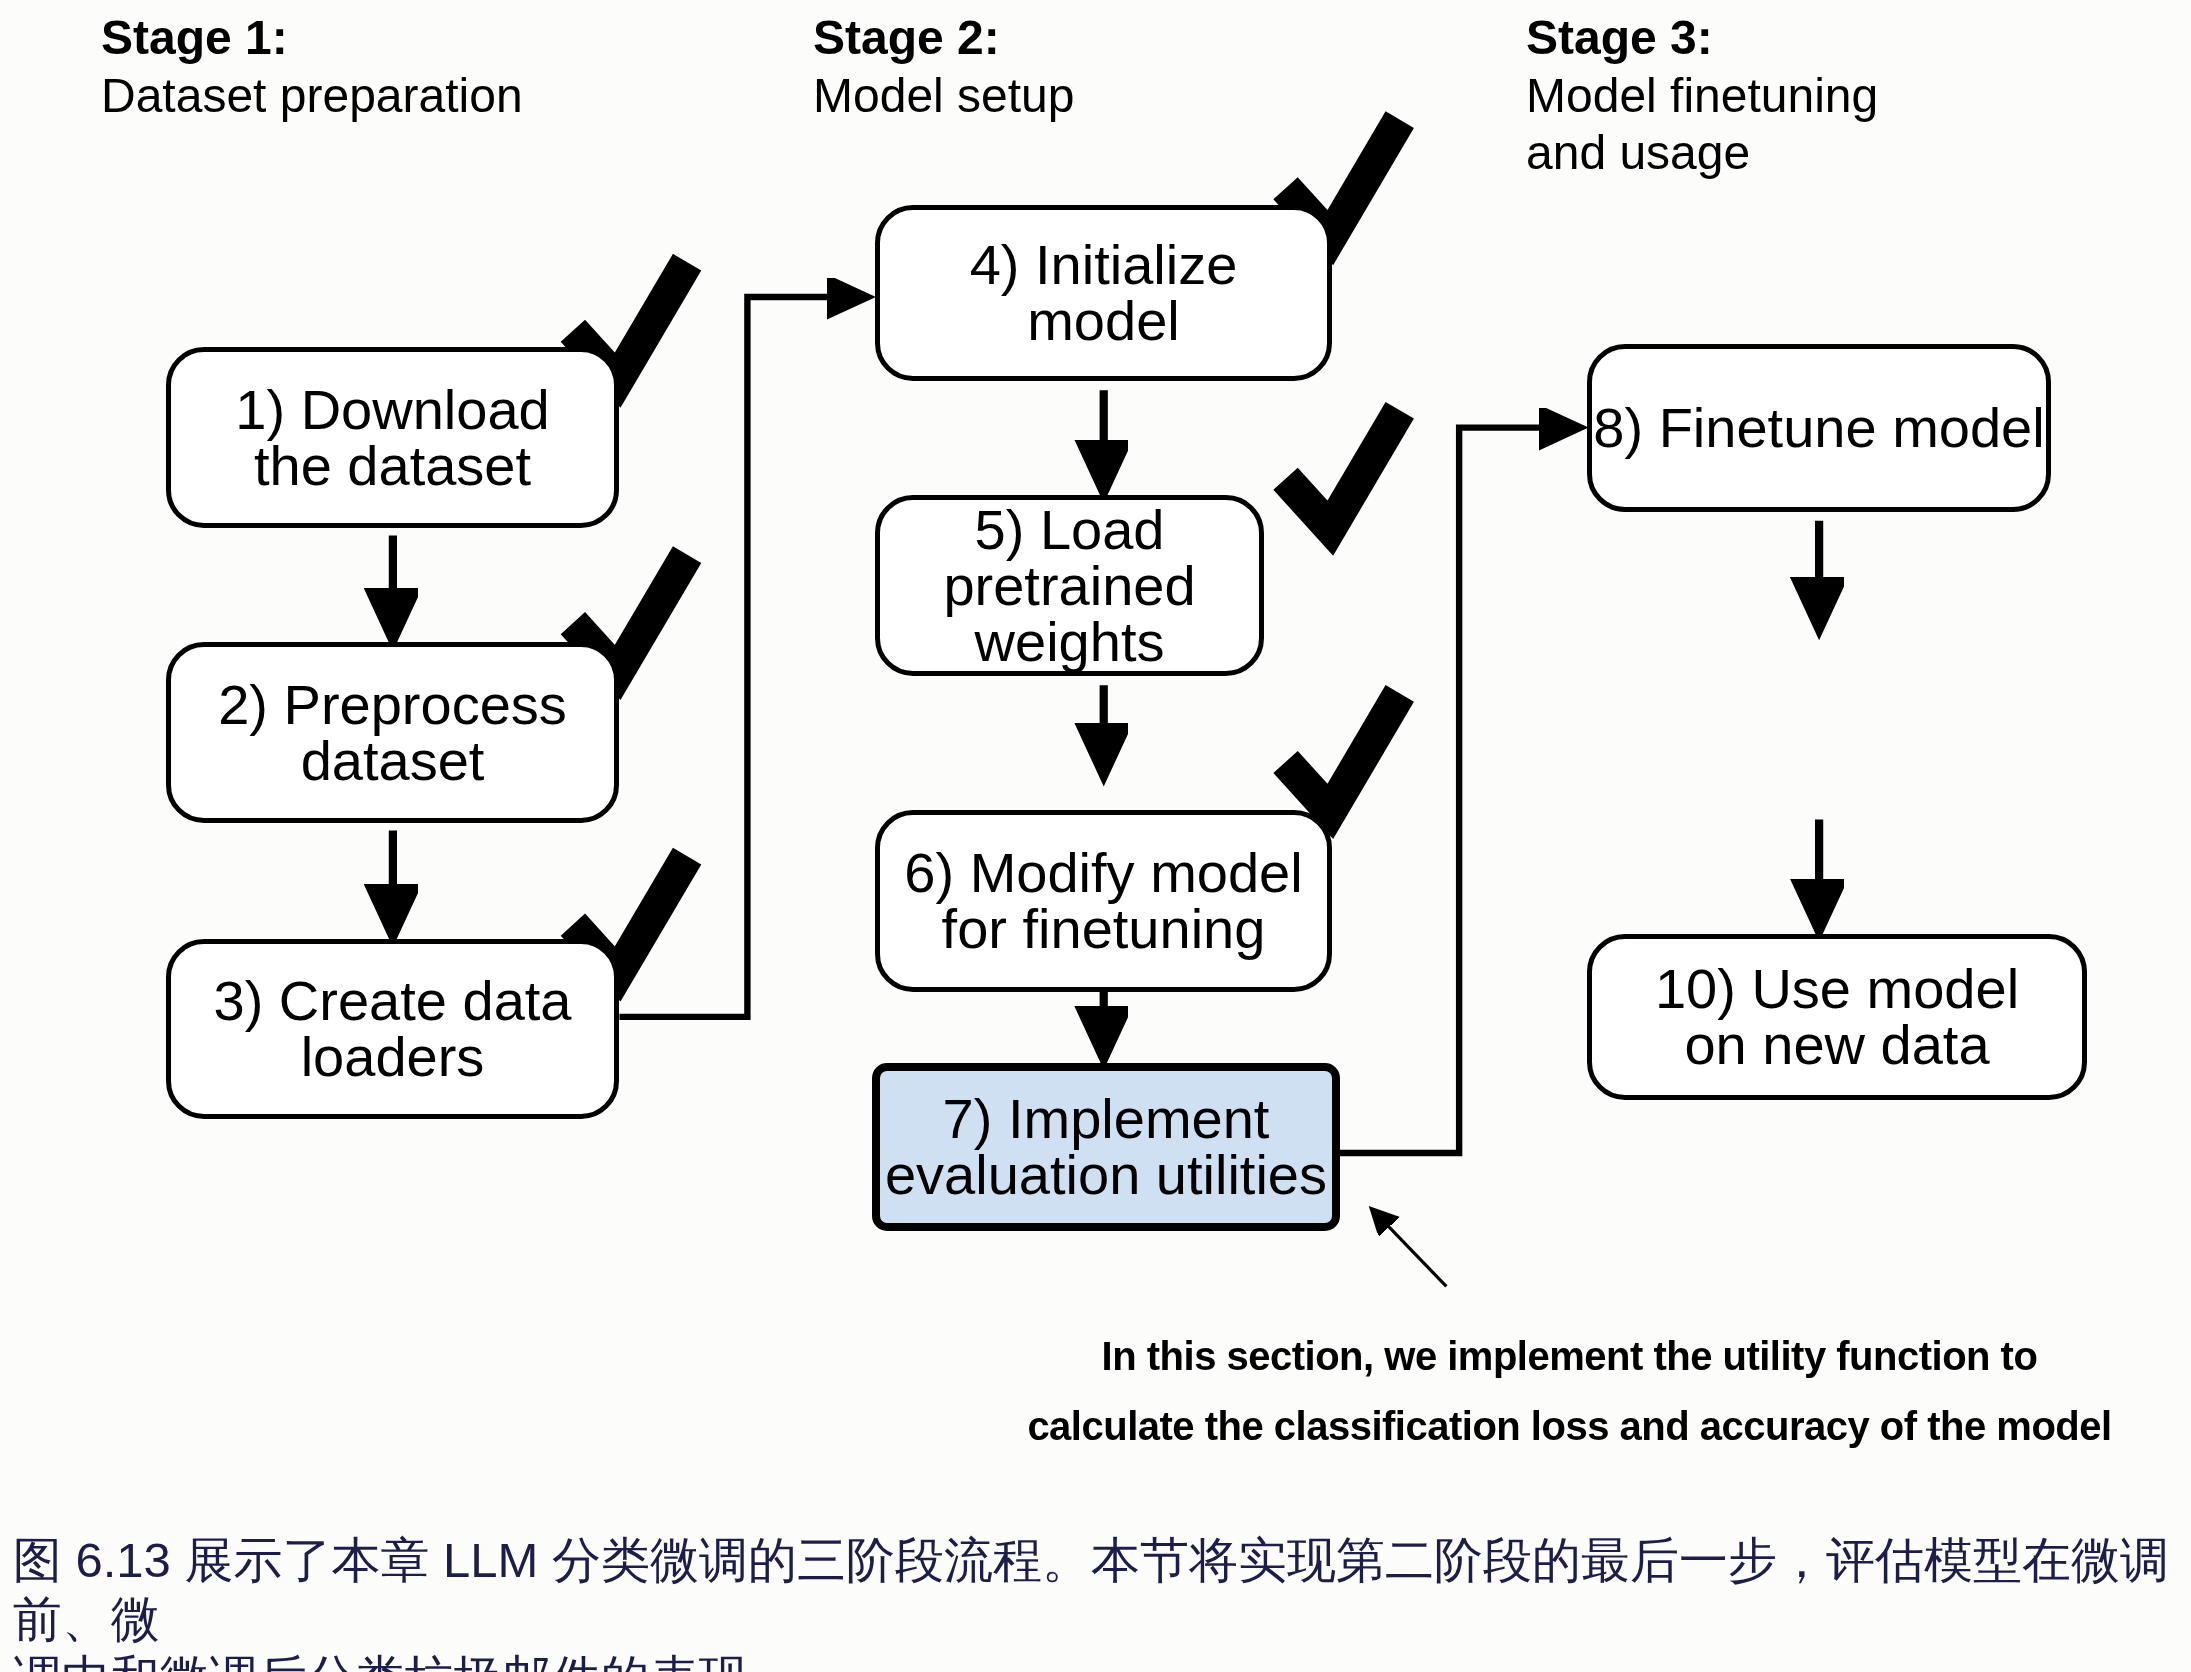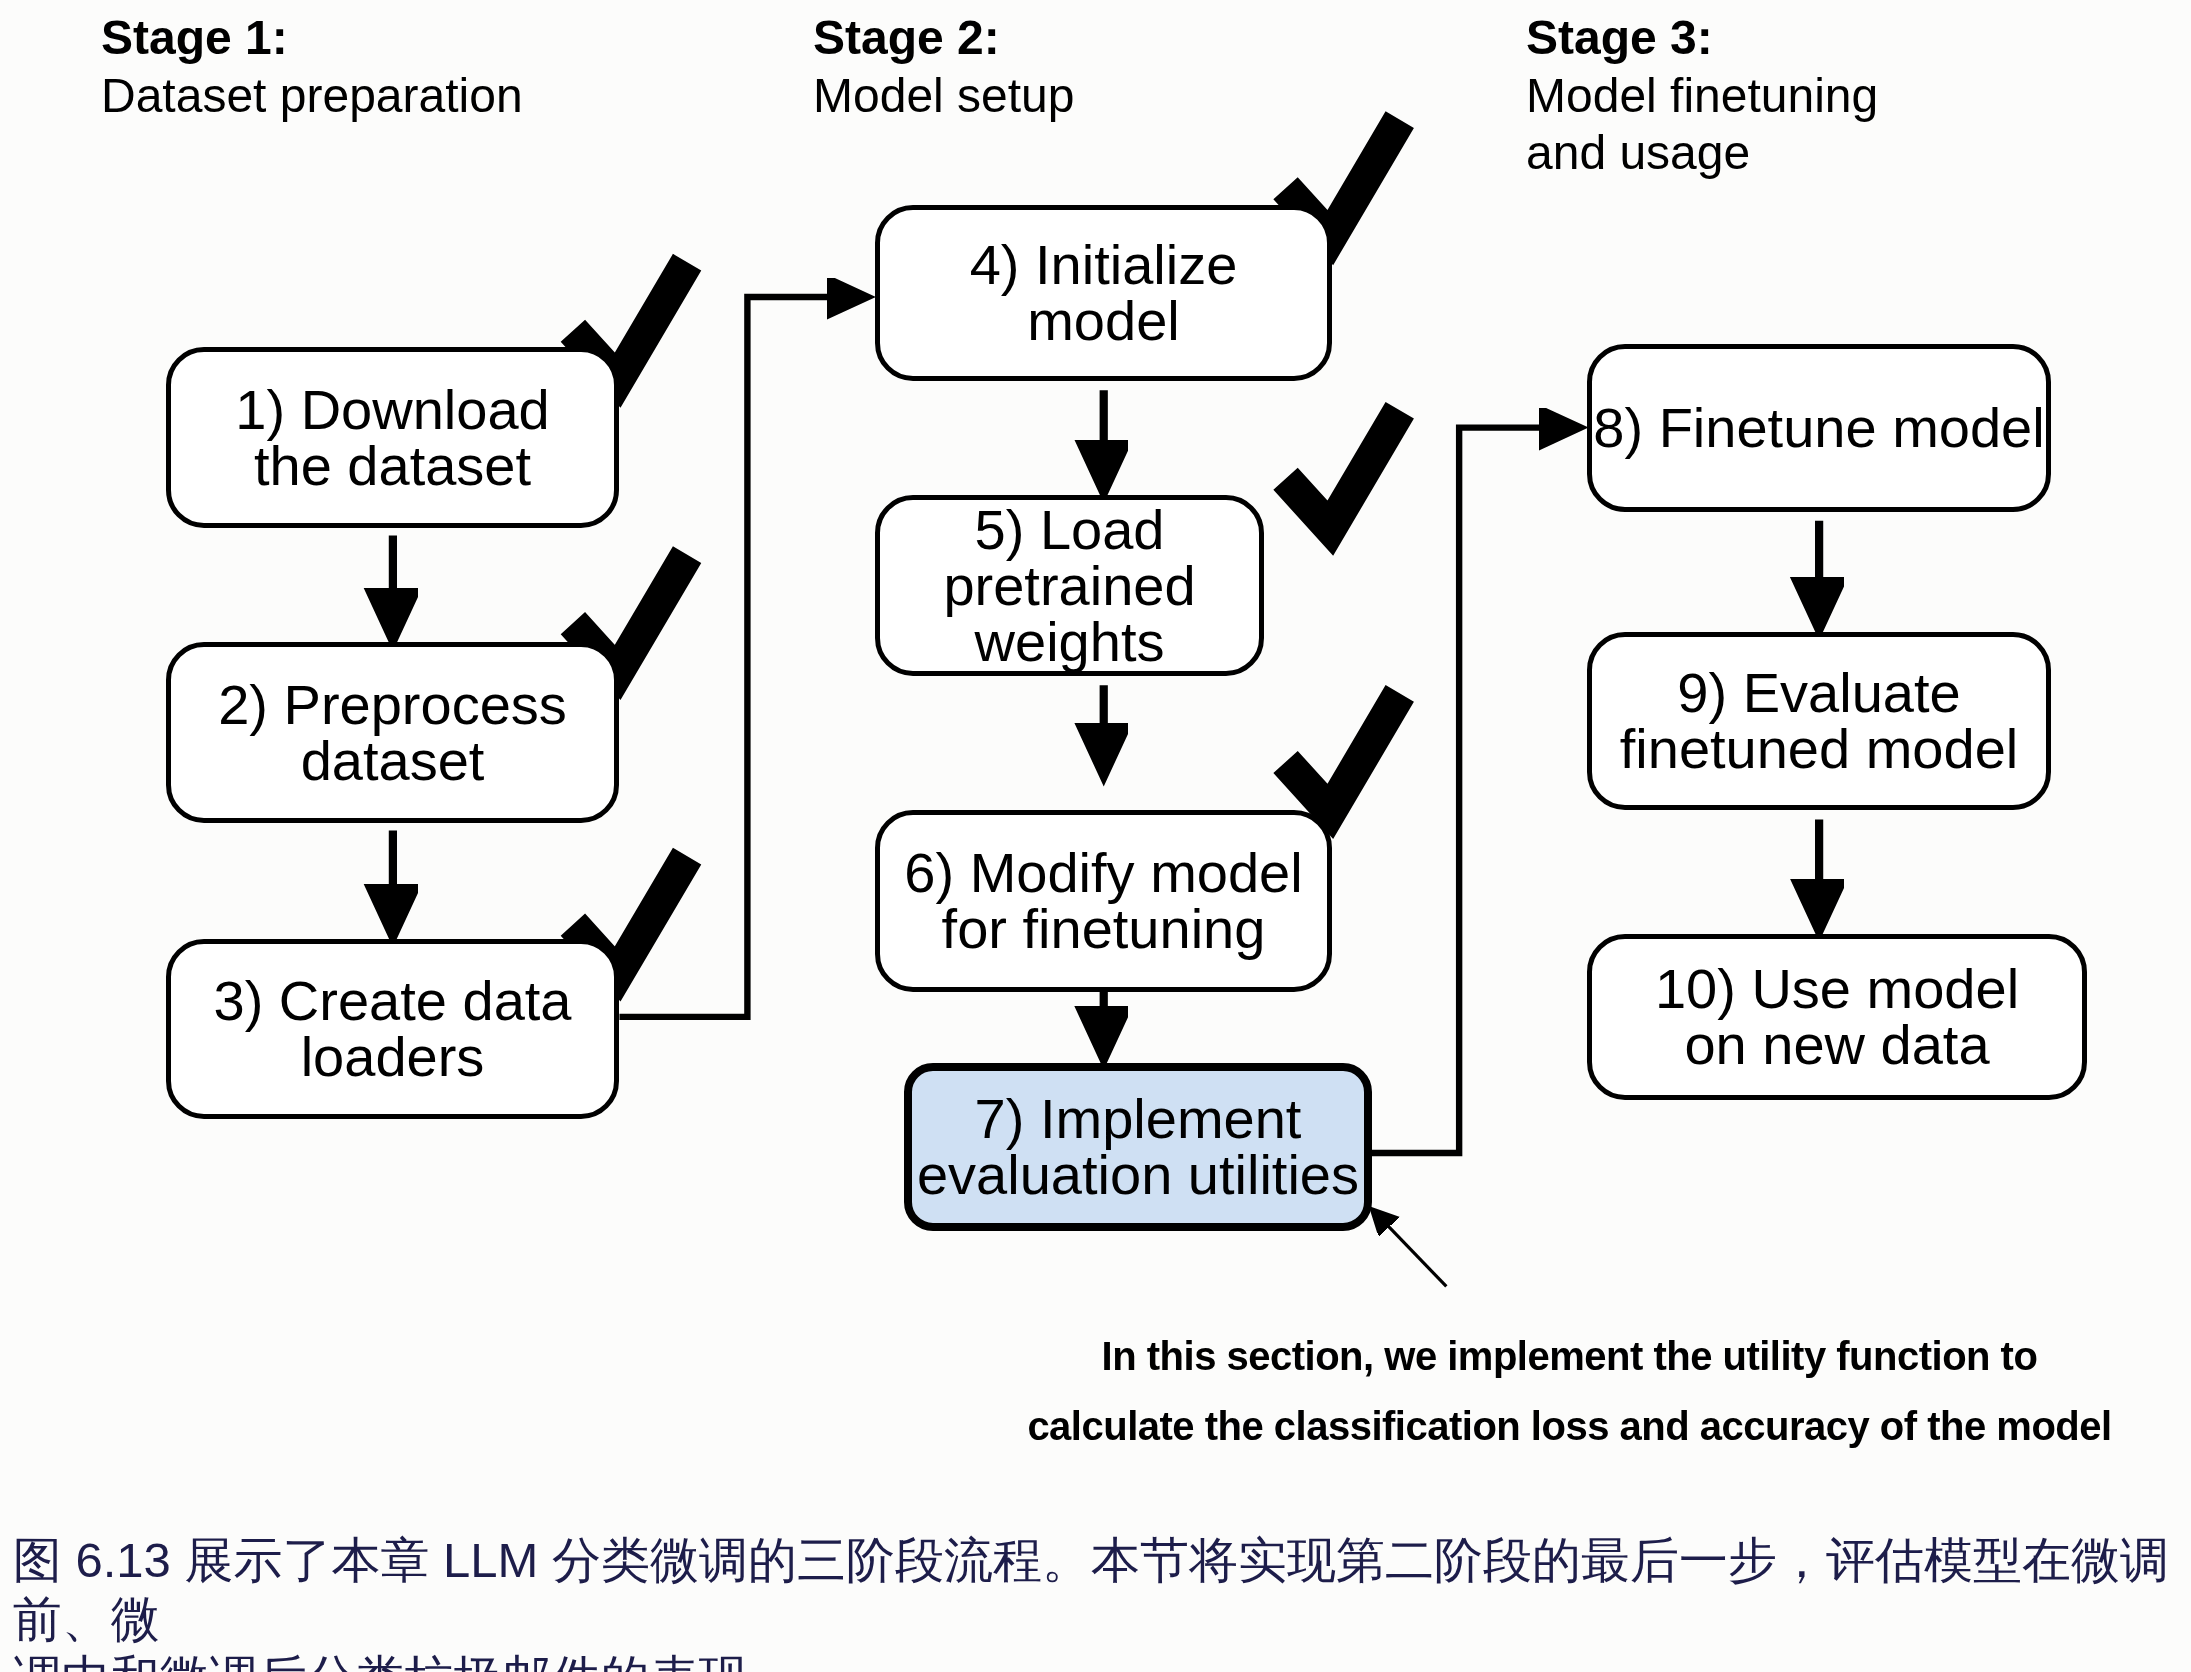--- a/index.html
+++ b/index.html
@@ -35,21 +35,21 @@
     text-align: center;
     font-size: 56px; line-height: 56px;
     white-space: pre-line;
   }
   .n1  { left: 166px;  top: 347px;  width: 453px; height: 181px; }
   .n2  { left: 166px;  top: 642px;  width: 453px; height: 181px; }
   .n3  { left: 166px;  top: 939px; width: 453px; height: 180px; }
   .n4  { left: 875px;  top: 205px;  width: 457px; height: 176px; }
   .n5  { left: 875px;  top: 495px;  width: 389px; height: 181px; }
   .n6  { left: 875px;  top: 778px;  width: 457px; height: 182px; margin-top: 32px; }
-  .n7  { left: 904px;  top: 1063px; width: 468px; height: 168px; border-width: 8.2px; border-radius: 29px; }
+  .n7  { left: 872px;  top: 1063px; width: 468px; height: 168px; border-width: 8.2px; border-radius: 15px; }
   .n8  { left: 1587px; top: 344px;  width: 464px; height: 168px; }
   .n9  { left: 1587px; top: 632px;  width: 464px; height: 178px; }
   .n10 { left: 1587px; top: 934px; width: 500px; height: 166px; }
 
   .annotation {
     position: absolute;
     left: 930px; top: 1321px; width: 1279px;
     text-align: center;
     font-weight: bold;
     font-size: 40px; line-height: 70px;
@@ -122,22 +122,20 @@
 loaders</div>
   <div class="node n4">4) Initialize
 model</div>
   <div class="node n5">5) Load pretrained
 weights</div>
   <div class="node n6">6) Modify model
 for finetuning</div>
   <div class="node n7" style="background: rgb(207, 224, 243);">7) Implement
 evaluation utilities</div>
   <div class="node n8">8) Finetune model</div>
-  <div class="node n9">9) Evaluate
-finetuned model</div>
   <div class="node n10">10) Use model
 on new data</div>
 
   <div class="annotation">In this section, we implement the utility function to
 calculate the classification loss and accuracy of the model</div>
 
   <div class="caption" style="color: rgb(29, 29, 74);">图 6.13 展示了本章 LLM 分类微调的三阶段流程。本节将实现第二阶段的最后一步，评估模型在微调前、微
 调中和微调后分类垃圾邮件的表现。</div>
 
 </div>

